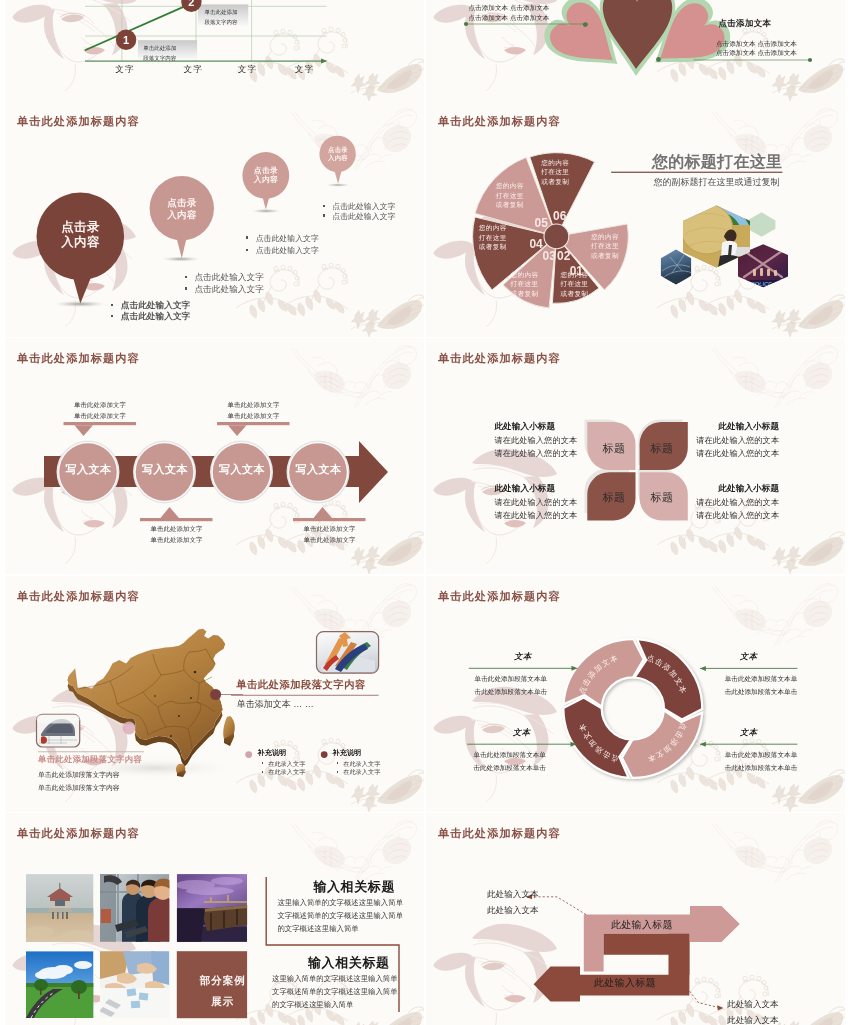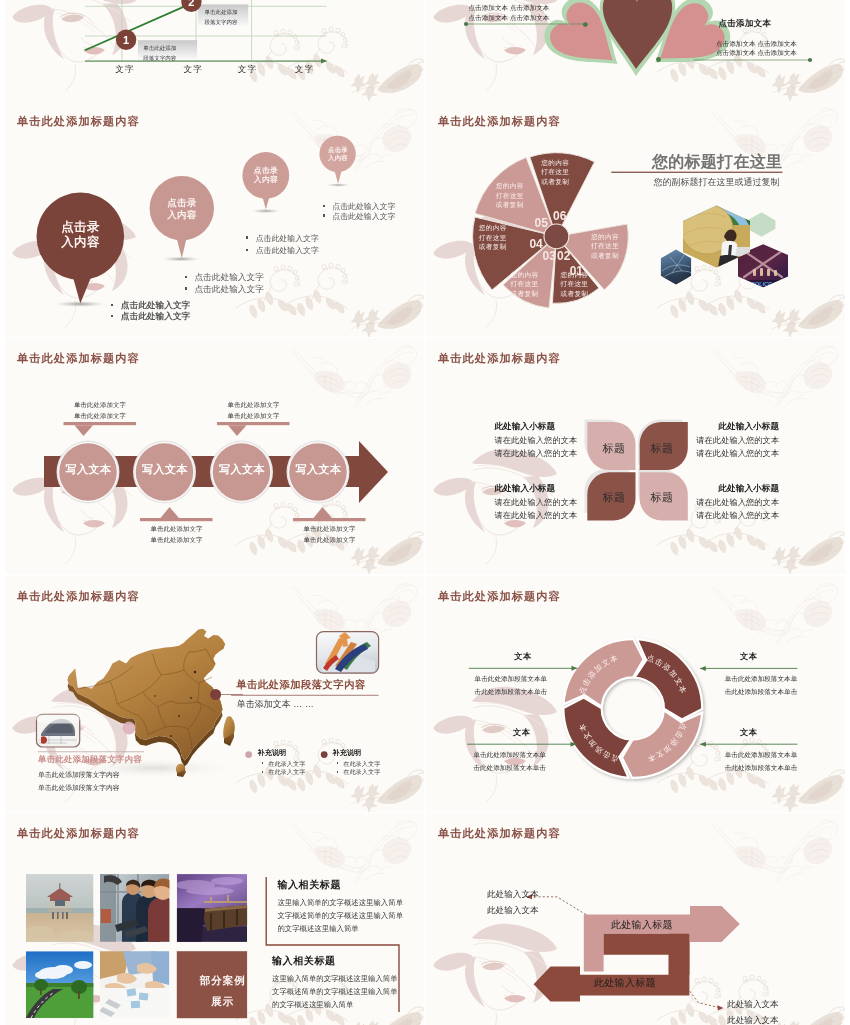--- a/index.html
+++ b/index.html
@@ -53,28 +53,28 @@
        color:#8A4C3E;z-index:4;white-space:nowrap;letter-spacing:.5px;}
   .s7s{position:absolute;left:231.8px;top:121.5px;font-size:9px;color:#3A3A3A;z-index:4;white-space:nowrap;}
   .s7lh{position:absolute;left:33px;top:177.8px;font-size:8.4px;font-weight:bold;
         color:#C98D8A;z-index:4;white-space:nowrap;letter-spacing:.3px;}
   .s7lb{position:absolute;left:33px;top:191.5px;font-size:6.8px;color:#333;line-height:13.8px;
         z-index:4;white-space:nowrap;}
   .s7lg{position:absolute;font-size:7.2px;font-weight:bold;color:#222;z-index:4;white-space:nowrap;}
   .s7li{position:absolute;font-size:6.2px;color:#444;line-height:8.6px;z-index:4;white-space:nowrap;}
   .s7li .dot{display:inline-block;width:1.6px;height:1.6px;background:#555;
              vertical-align:1.5px;margin-right:5px;font-style:normal;}
-  .s8c{position:absolute;text-align:center;z-index:4;}
+  .s8c{position:absolute;text-align:center;z-index:4;font-style:italic;}
   .s8h{font-size:8.2px;font-weight:bold;color:#1E1E1E;letter-spacing:.5px;}
   .s8b{position:absolute;font-size:6.6px;color:#2E2E2E;line-height:13.1px;z-index:4;white-space:nowrap;}
   
   .s9ov{position:absolute;left:171.8px;top:157px;width:92px;text-align:center;
         font-size:10.5px;font-weight:bold;color:#FBF5F3;line-height:21px;z-index:4;letter-spacing:1px;}
-  .s9h{position:absolute;font-size:10px;font-weight:bold;color:#1A1A1A;z-index:4;
-       white-space:nowrap;letter-spacing:.6px;}
+  .s9h{position:absolute;font-size:13px;font-weight:bold;color:#1A1A1A;z-index:4;
+       white-space:nowrap;letter-spacing:.6px;margin-left:36px;}
   .s9p{position:absolute;font-size:7.4px;color:#3A3A3A;line-height:12.8px;z-index:4;white-space:nowrap;}
   
   .s10a{position:absolute;font-size:10px;color:#1E1E1E;z-index:4;white-space:nowrap;letter-spacing:.3px;}
   .s10t{position:absolute;font-size:8.6px;color:#2B2B2B;line-height:15.5px;z-index:4;white-space:nowrap;}
 </style>
 </head>
 <body>
 
 <div class="sheet">
 

